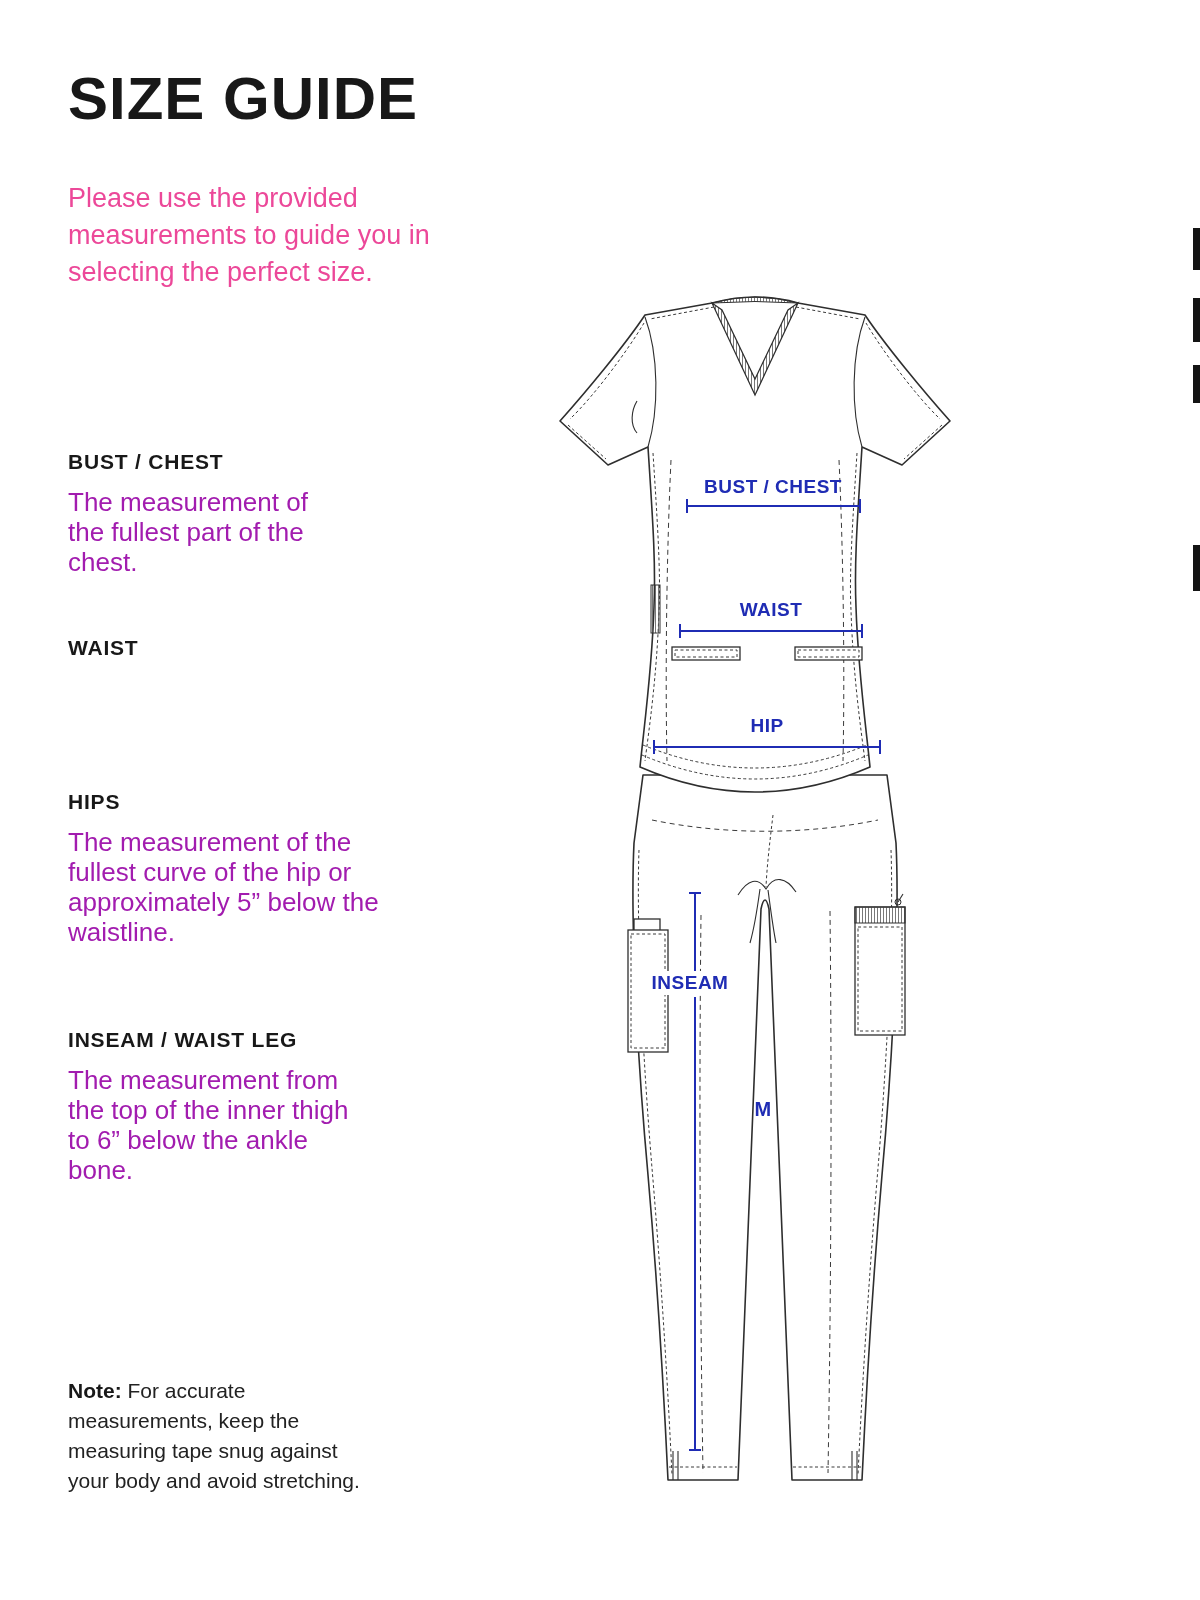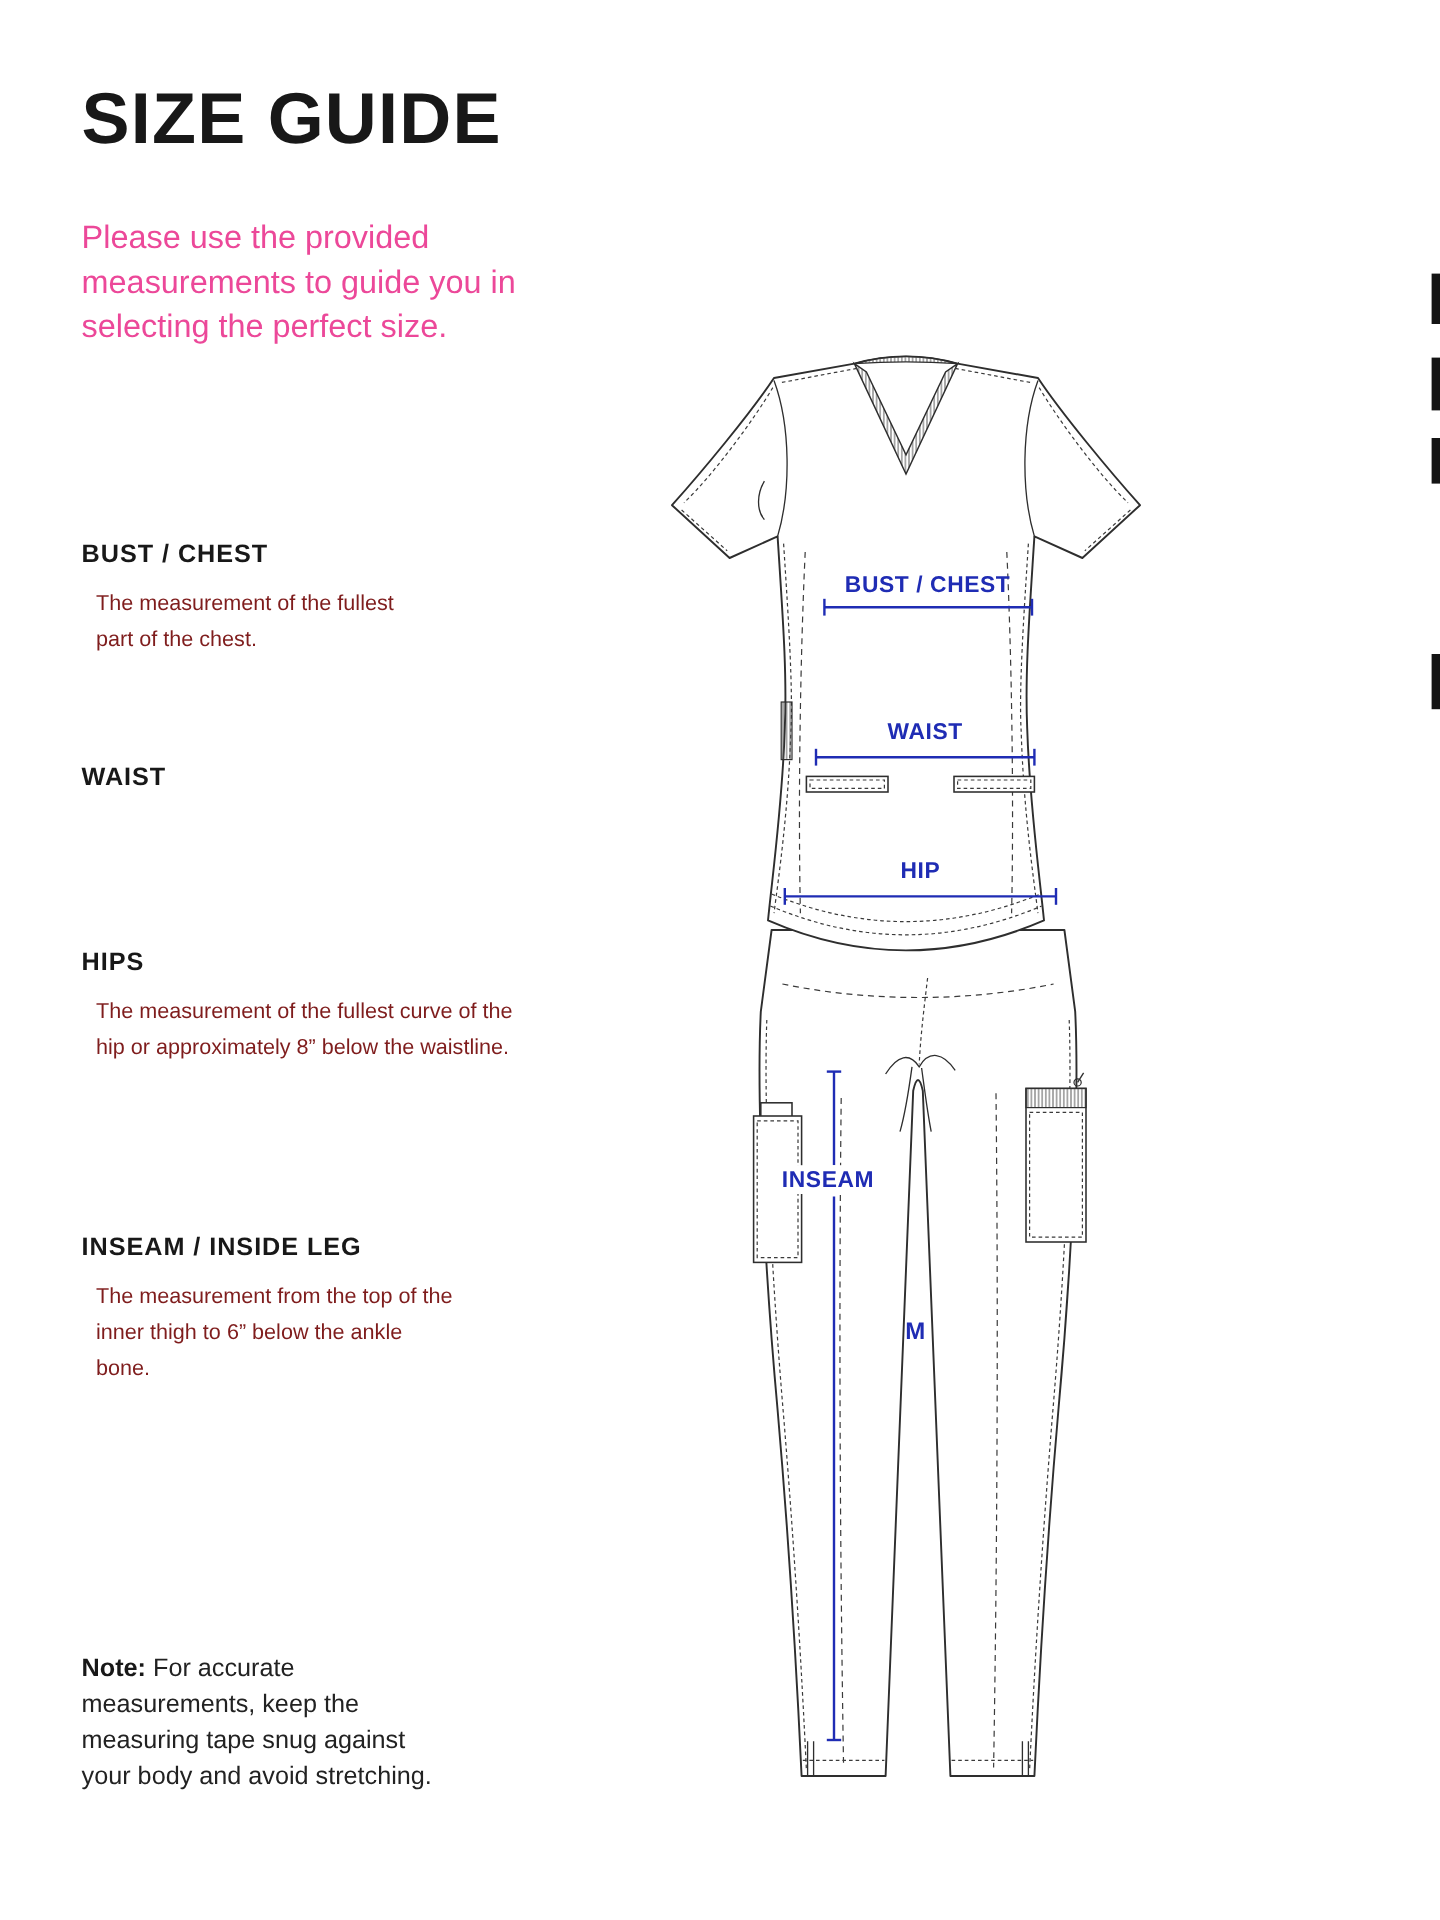--- a/index.html
+++ b/index.html
@@ -12,21 +12,21 @@
     font-size:60px;font-weight:700;letter-spacing:1px;color:#181818;
   }
   .intro{
     position:absolute;left:68px;top:180px;width:430px;margin:0;
     font-size:27px;line-height:37px;color:#ec4899;
   }
   .section{position:absolute;left:68px;}
   .section h3{
     margin:0 0 13px 0;font-size:21px;font-weight:700;letter-spacing:.8px;color:#181818;
   }
-  .section p{margin:12px;font-size:18px;line-height:30px;color:#7f1d1d;}
+  .section p{margin:0;font-size:26px;line-height:30px;color:#a21caf;}
   .s1{top:450px;} .s1 p{width:280px;}
   .s2{top:636px;} .s2 p{width:290px;}
   .s3{top:790px;} .s3 p{width:350px;}
   .s4{top:1028px;} .s4 p{width:305px;}
   .note{
     position:absolute;left:68px;top:1376px;width:308px;margin:0;
     font-size:21px;line-height:30px;color:#222222;
   }
   .note b{font-weight:700;color:#181818;}
   .diagram{position:absolute;left:540px;top:275px;width:430px;height:1250px;}
@@ -57,25 +57,25 @@
     <h3>BUST / CHEST</h3>
     <p>The measurement of the fullest part of the chest.</p>
   </section>
 
   <section class="section s2">
     <h3>WAIST</h3>
   </section>
 
   <section class="section s3">
     <h3>HIPS</h3>
-    <p>The measurement of the fullest curve of the hip or approximately 8” below the waistline.</p>
+    <p>The measurement of the fullest curve of the hip or approximately 5” below the waistline.</p>
   </section>
 
   <section class="section s4">
-    <h3>INSEAM / INSIDE LEG</h3>
+    <h3>INSEAM / WAIST LEG</h3>
     <p>The measurement from the top of the inner thigh to 6” below the ankle bone.</p>
   </section>
 
   <p class="note"><b>Note:</b><span> For accurate measurements, keep the measuring tape snug against your body and avoid stretching.</span></p>
 
   <svg class="diagram" viewBox="0 0 430 1250" xmlns="http://www.w3.org/2000/svg">
     <defs>
       <pattern id="rib" width="3" height="6" patternUnits="userSpaceOnUse">
         <path d="M1.5,0 V6" stroke="#555555" stroke-width="0.8"></path>
       </pattern>

